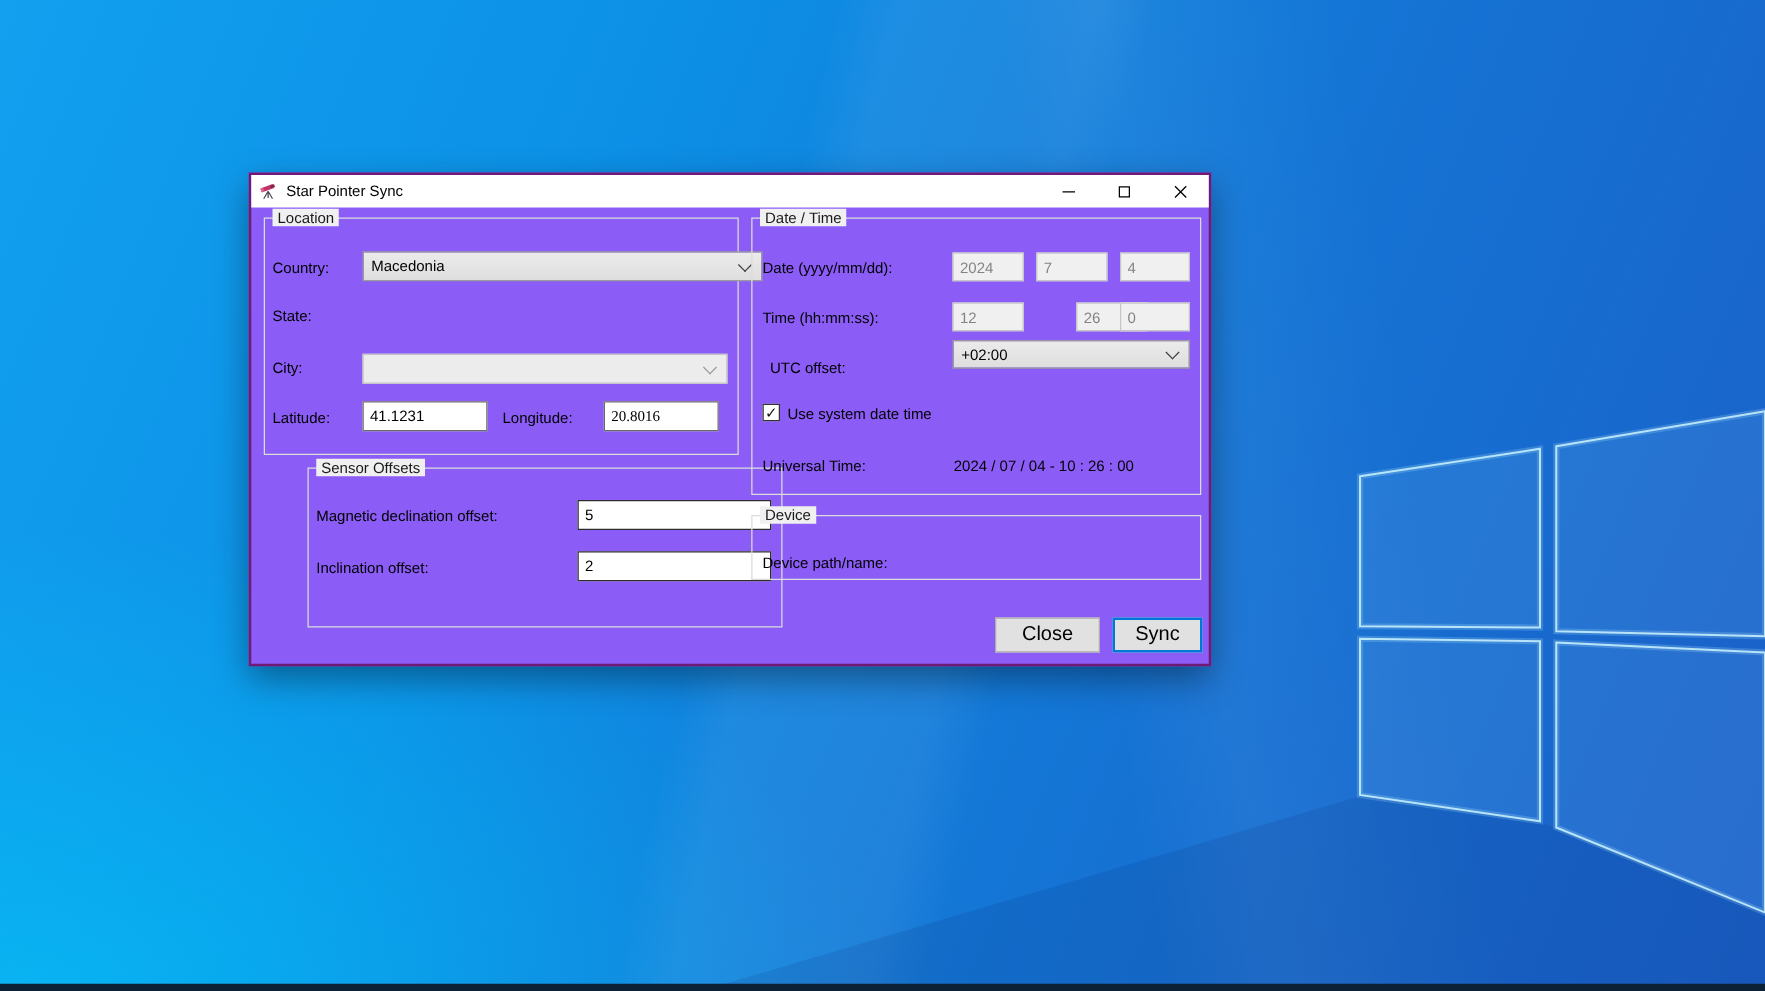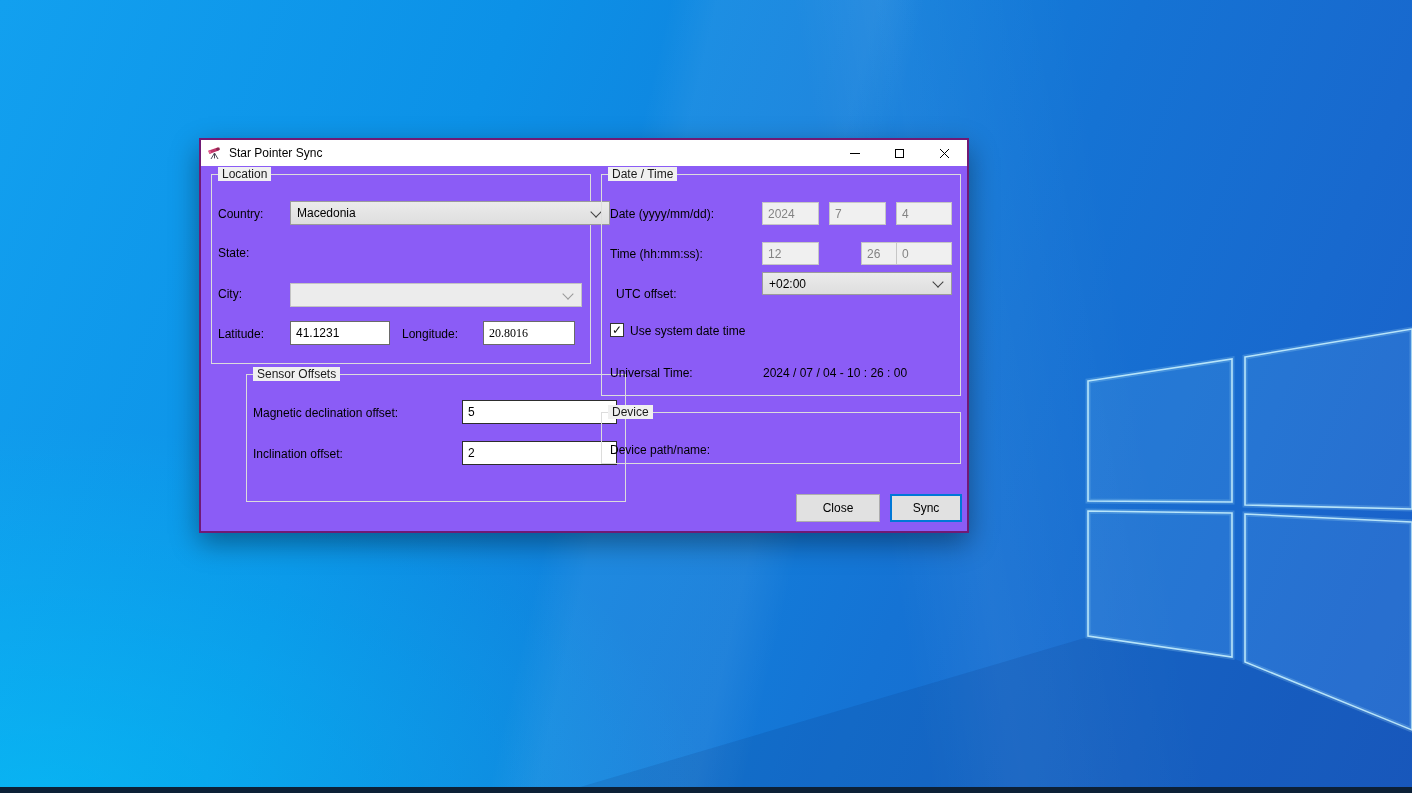--- a/index.html
+++ b/index.html
@@ -55,21 +55,21 @@
   .tb.dark { border-color:#2d2d2d; }
   .tb.disabled { background:#f0f0f0; border-color:#c6c6c6; color:#838383; }
 
   
   .cb { position:absolute; width:14px; height:14px; background:#fff; border:1px solid #333;
     display:flex; align-items:center; justify-content:center;
     font-size:12px; line-height:12px; color:#111; cursor:default; }
 
   
   .btn { position:absolute; height:28px; background:#e1e1e1; border:1px solid #adadad;
-    font-family:"Liberation Sans", sans-serif; font-size:12px; color:#000; cursor:default; }
+    font-family:"Liberation Sans", sans-serif; font-size:16px; color:#000; cursor:default; }
   .btn.default { border:2px solid #0078d7; }
 </style>
 </head>
 <body>
 
 <div class="wallpaper">
   <div class="beam beam-a"></div>
   <div class="beam beam-b"></div>
   <svg class="logo-svg" width="1412" height="793" viewBox="0 0 1412 793">
 

